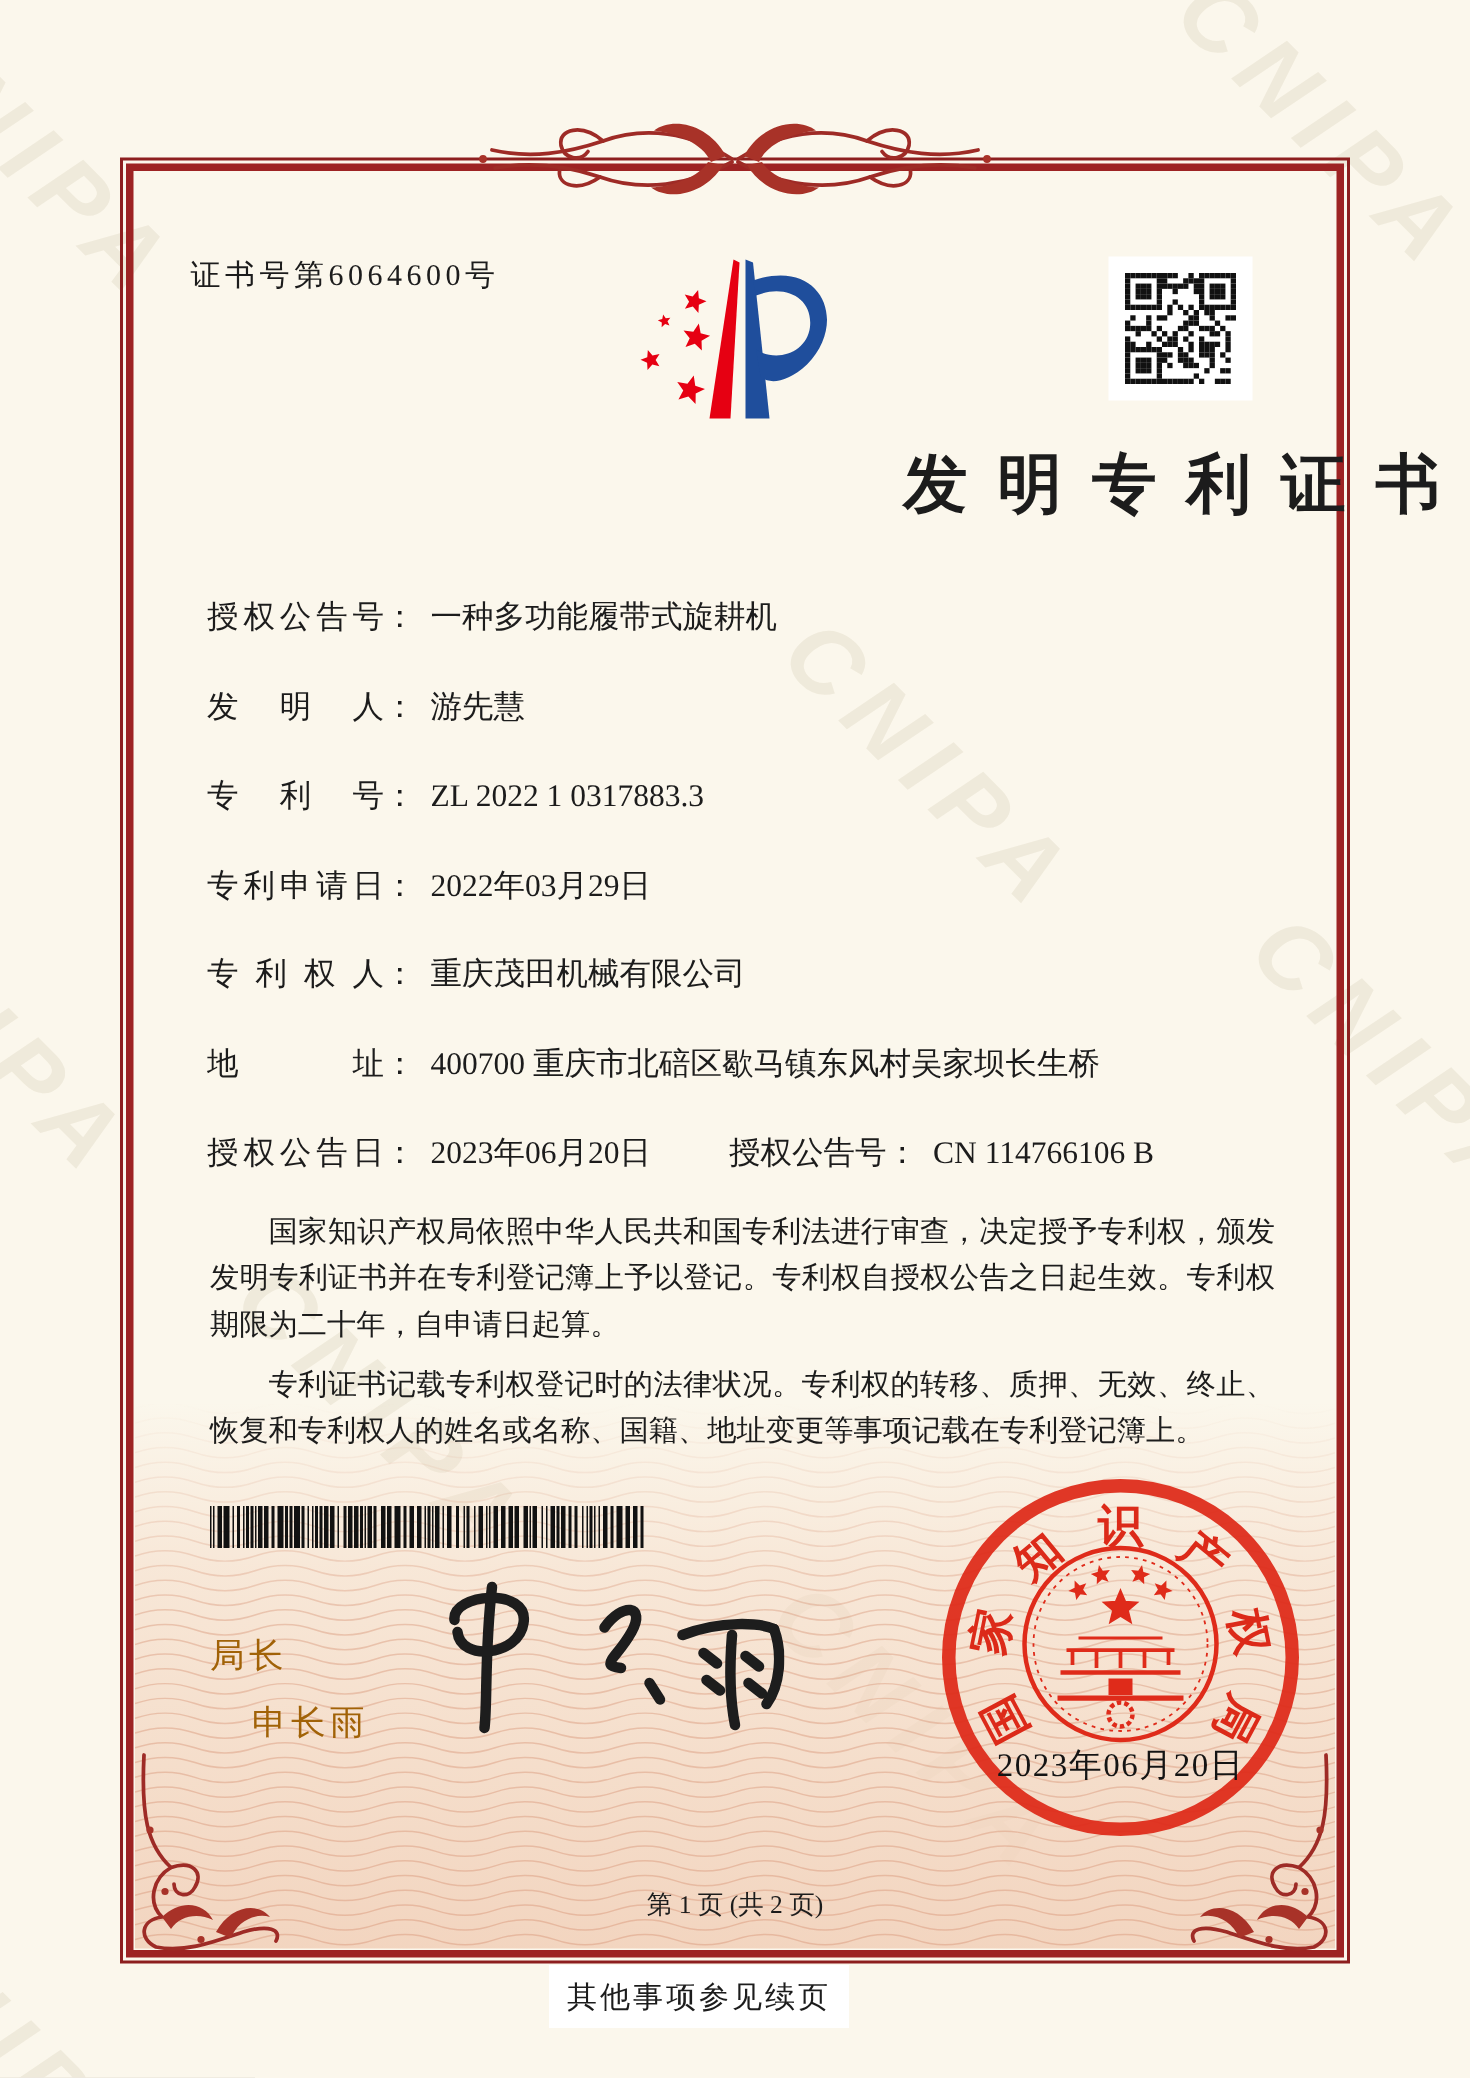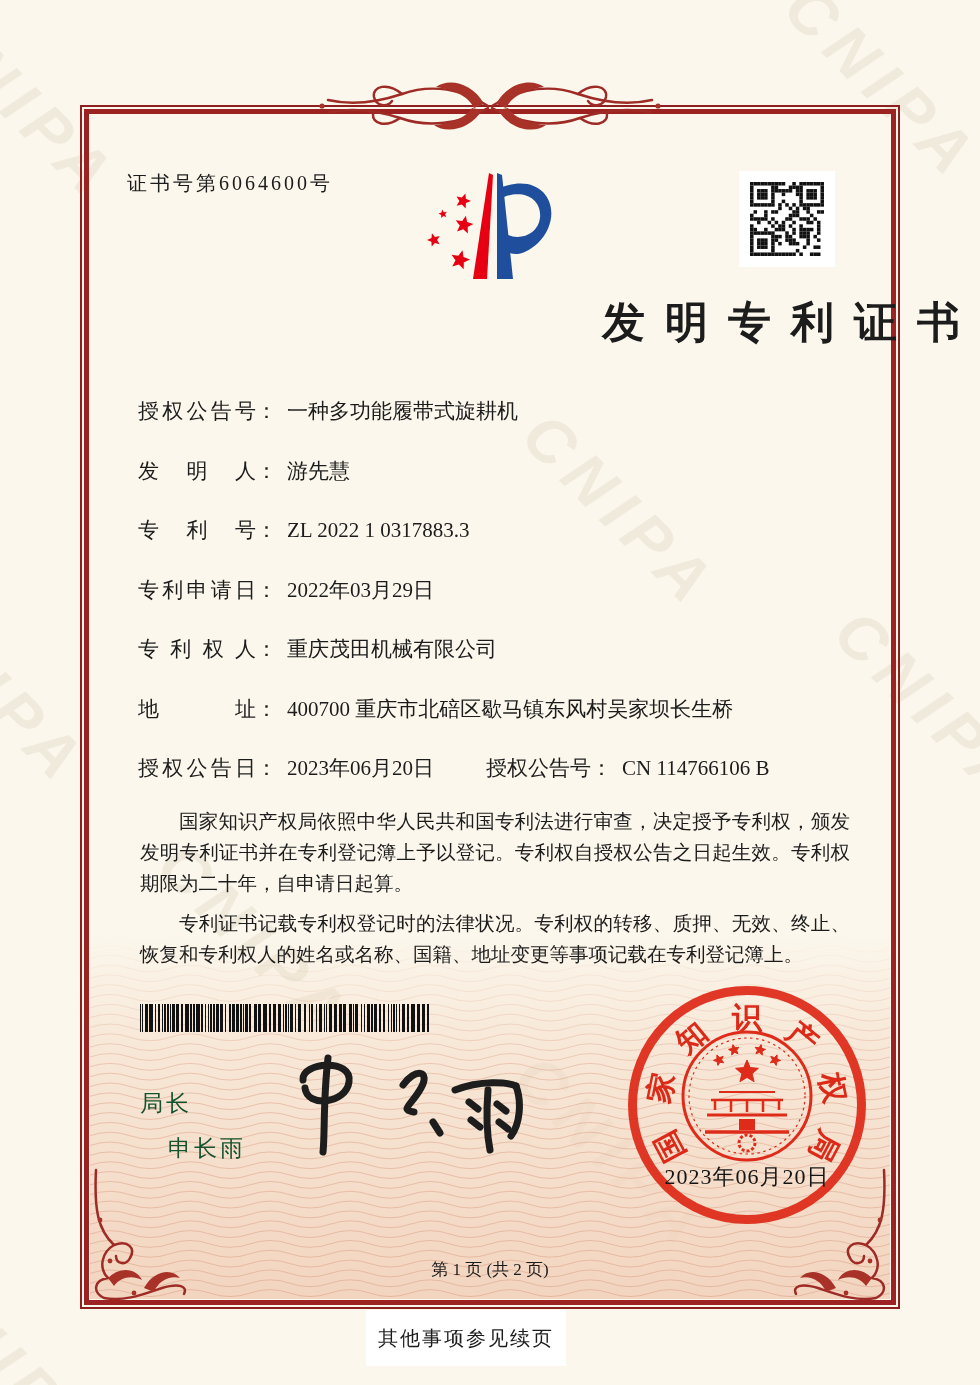--- a/index.html
+++ b/index.html
@@ -50,39 +50,39 @@
   .fgroup2{position:absolute;left:348px;top:0;}
 
   .paras{position:absolute;left:136px;top:806px;width:714px;z-index:2;font-size:19.5px;
          line-height:31px;text-align:justify;}
   .paras p{margin:0 0 9px 4px;text-indent:2em;}
 
   .barcode{position:absolute;left:140px;top:1004px;width:292px;height:28px;z-index:2;}
   .barcode rect{fill:#111;}
 
   .signer{position:absolute;left:140px;z-index:2;font-family:"Liberation Sans","DejaVu Sans",sans-serif;
-          font-size:23px;letter-spacing:3px;color:#14532d;}
+          font-size:23px;letter-spacing:3px;color:#a16207;}
   .signer.t1{top:1088px;} .signer.t2{top:1133px;margin-left:28px;}
 
   .signature{position:absolute;left:283px;top:1040px;width:240px;height:125px;z-index:2;}
   .signature path{fill:none;stroke:#1d1d1d;stroke-width:7;stroke-linecap:round;stroke-linejoin:round;}
 
   .seal{position:absolute;left:628px;top:986px;width:238px;height:238px;z-index:3;}
   .seal-ring{position:absolute;inset:0;border:9px solid rgba(222,41,24,0.93);border-radius:50%;box-sizing:border-box;}
   .seal-char{position:absolute;left:50%;top:50%;font-size:30px;font-weight:600;color:#dc2a19;}
   .emblem{position:absolute;left:50%;top:40px;transform:translateX(-50%);}
   .emblem *{stroke:#df2b1a;}
   .emblem .f{fill:#df2b1a;stroke:none;}
   .emblem .s{fill:none;}
   .seal-date{position:absolute;left:0;right:0;top:176px;text-align:center;font-size:22px;
              letter-spacing:1px;color:#141414;font-weight:500;z-index:4;}
 
   .page-footer{position:absolute;left:0;right:0;top:1258px;text-align:center;font-size:17px;z-index:2;}
 
-  .cont-box{position:absolute;left:366px;top:1310px;width:200px;height:56px;background:#fff;z-index:2;
+  .cont-box{position:absolute;left:366px;top:1310px;width:200px;height:42px;background:#fff;z-index:2;
             display:flex;align-items:center;justify-content:center;font-size:20px;letter-spacing:2px;}
 </style>
 </head>
 <body>
 
 <div class="page">
 
   <span class="wm" style="left:-40px;top:-10px">CNIPA</span>
   <span class="wm" style="left:822px;top:-30px">CNIPA</span>
   <span class="wm" style="left:560px;top:398px">CNIPA</span>

